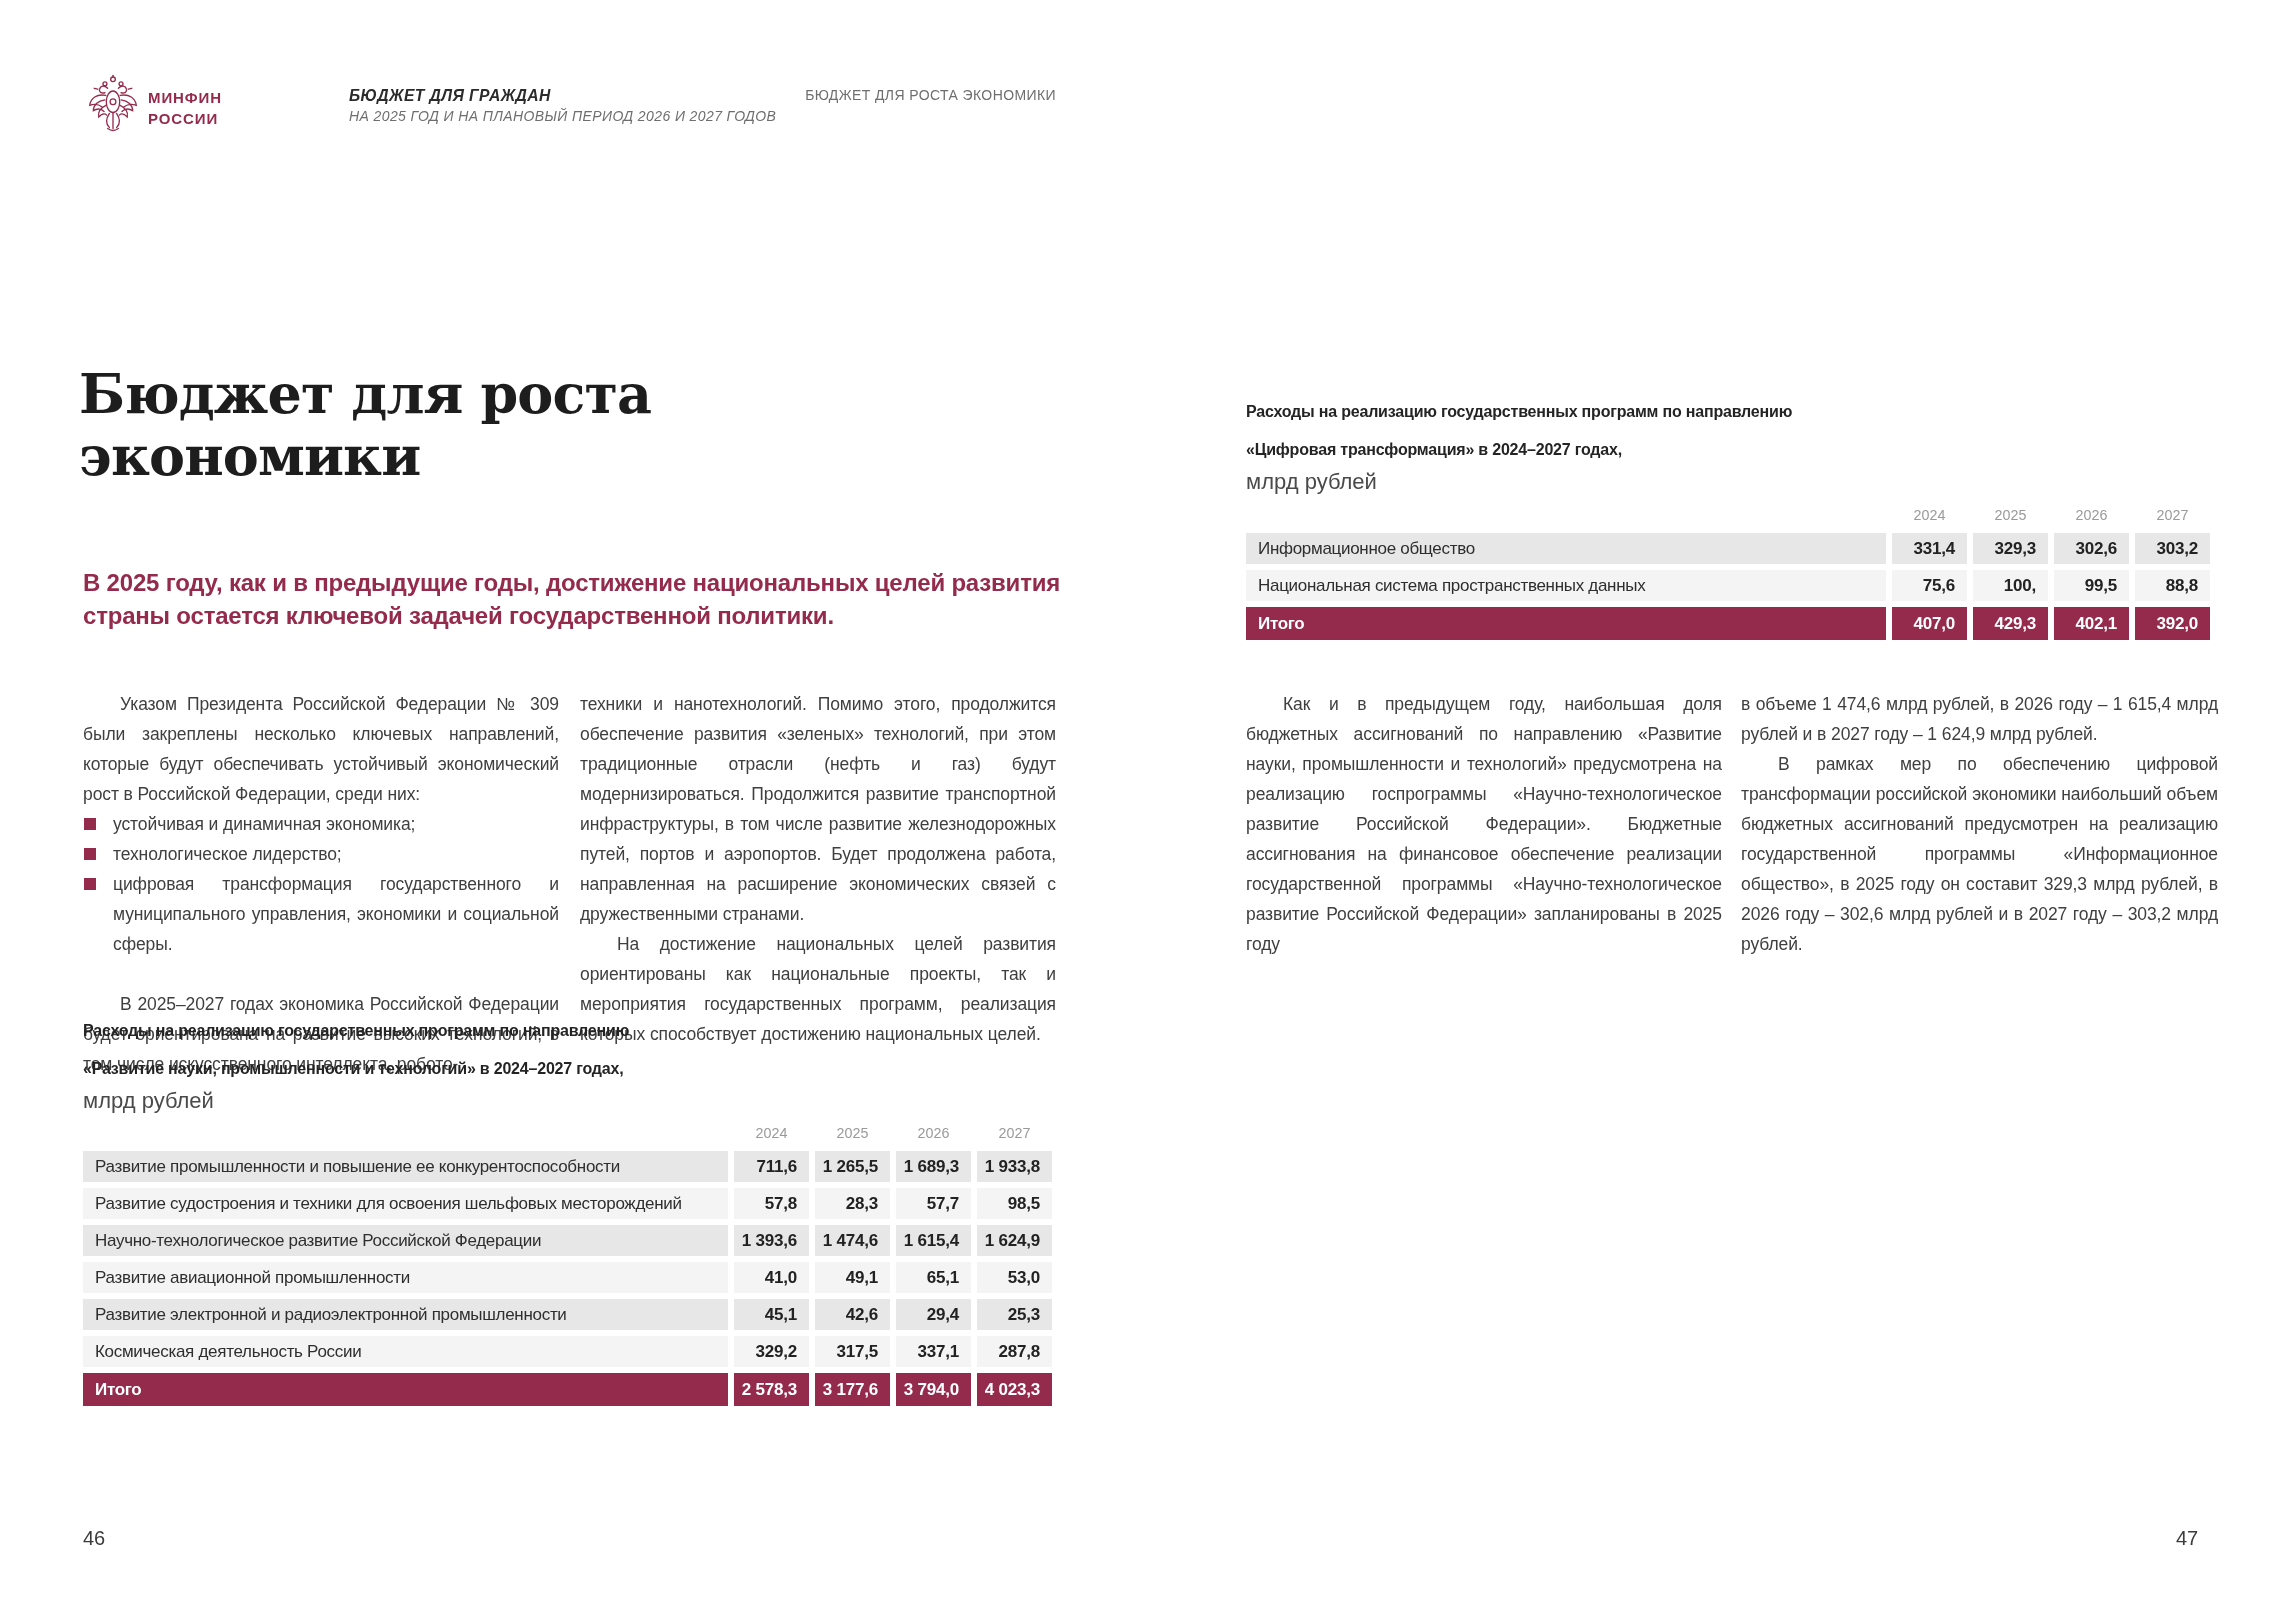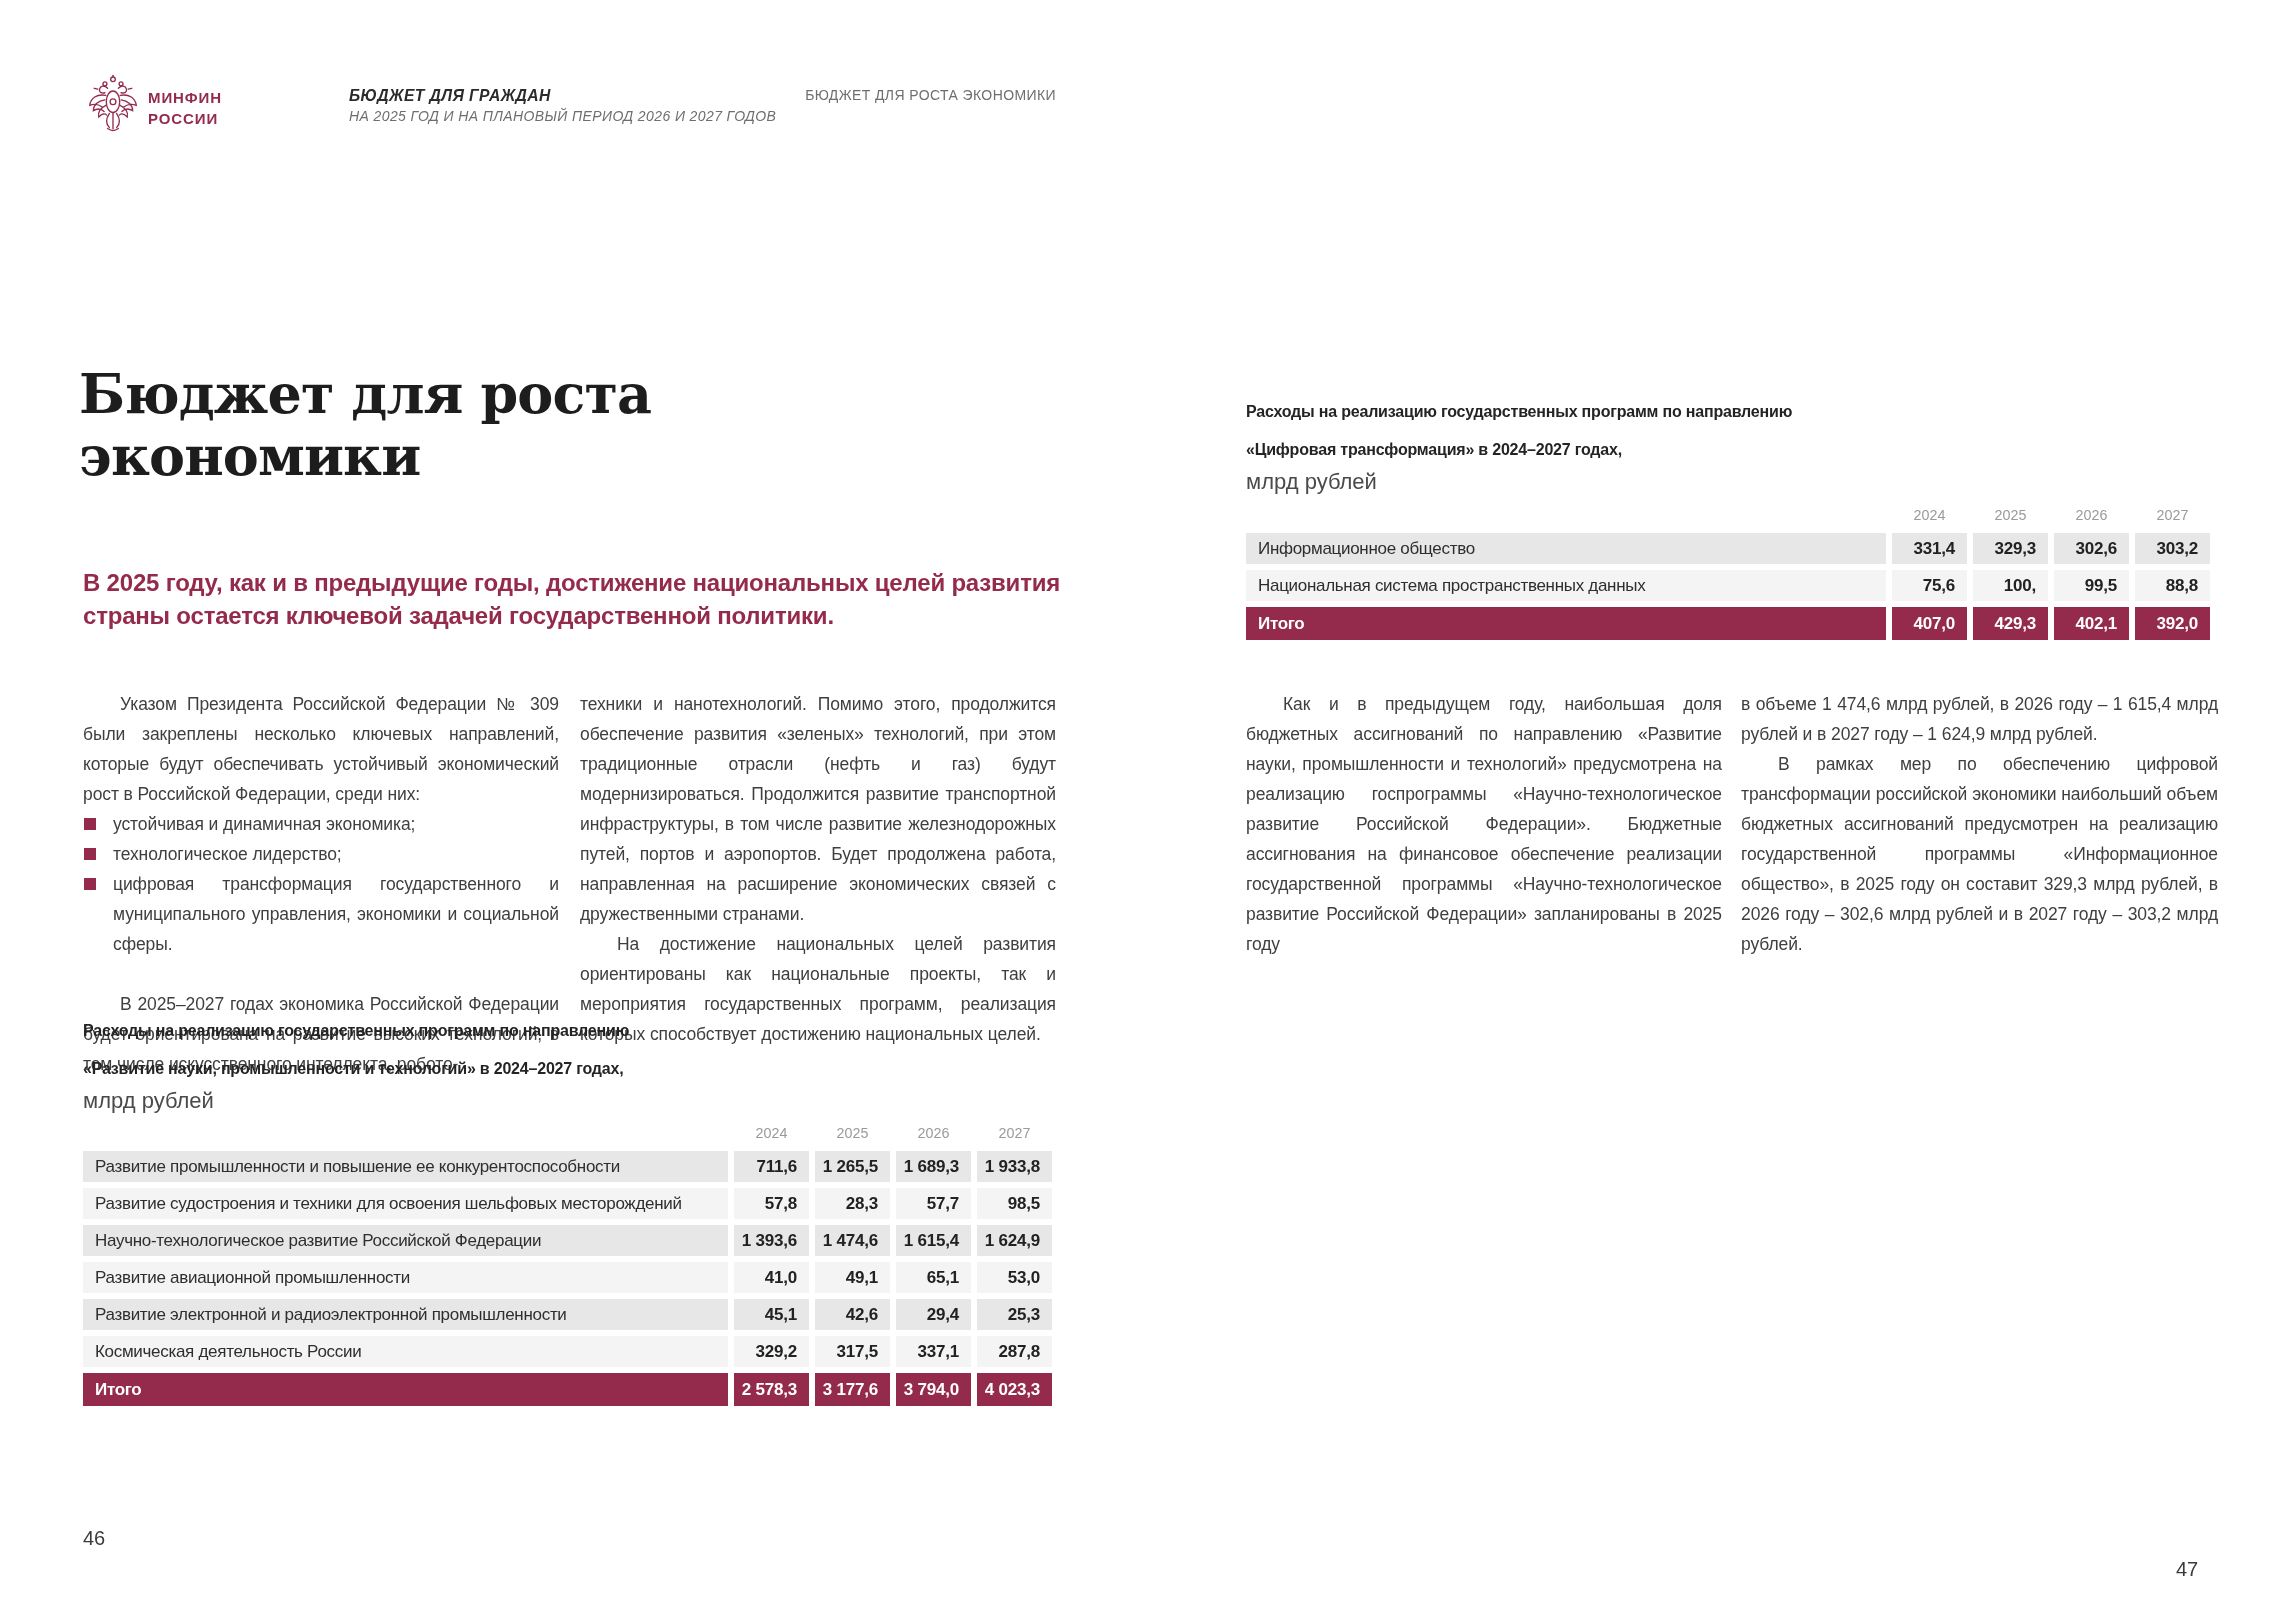--- a/index.html
+++ b/index.html
@@ -185,16 +185,16 @@
     </div>
 
   <div class="bodycol" style="left:1246px;top:665px;">
     <p class="indent">Как и в предыдущем году, наибольшая доля бюджетных ассигнований по направлению «Развитие науки, промышленности и технологий» предусмотрена на реализацию госпрограммы «Научно-технологическое развитие Российской Федерации». Бюджетные ассигнования на финансовое обеспечение реализации государственной программы «Научно-технологическое развитие Российской Федерации» запланированы в 2025 году</p>
   </div>
   <div class="bodycol" style="left:1741px;top:665px;width:477px;">
     <p>в объеме 1 474,6 млрд рублей, в 2026 году – 1 615,4 млрд рублей и в 2027 году – 1 624,9 млрд рублей.</p>
     <p class="indent">В рамках мер по обеспечению цифровой трансформации российской экономики наибольший объем бюджетных ассигнований предусмотрен на реализацию государственной программы «Информационное общество», в 2025 году он составит 329,3 млрд рублей, в 2026 году – 302,6 млрд рублей и в 2027 году – 303,2 млрд рублей.</p>
   </div>
 
-  <div class="page-num" style="left:2176px;margin-top:31px;">47</div>
+  <div class="page-num" style="left:2176px;">47</div>
 
 </div>
 
 
 </body></html>

